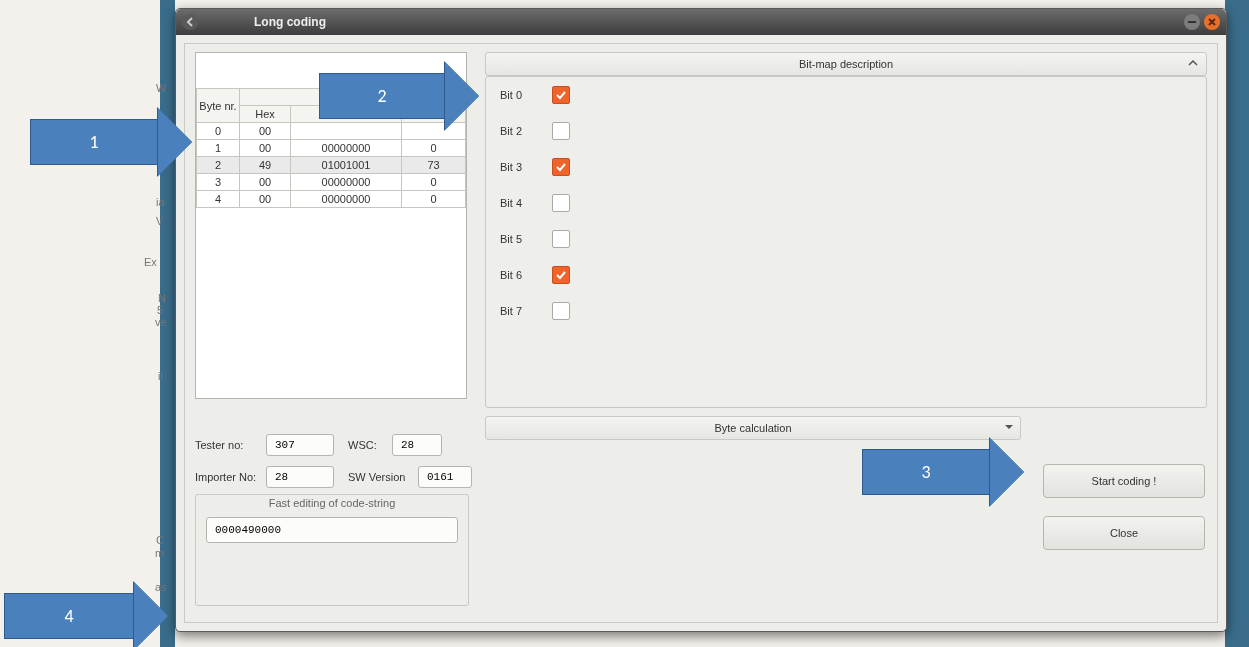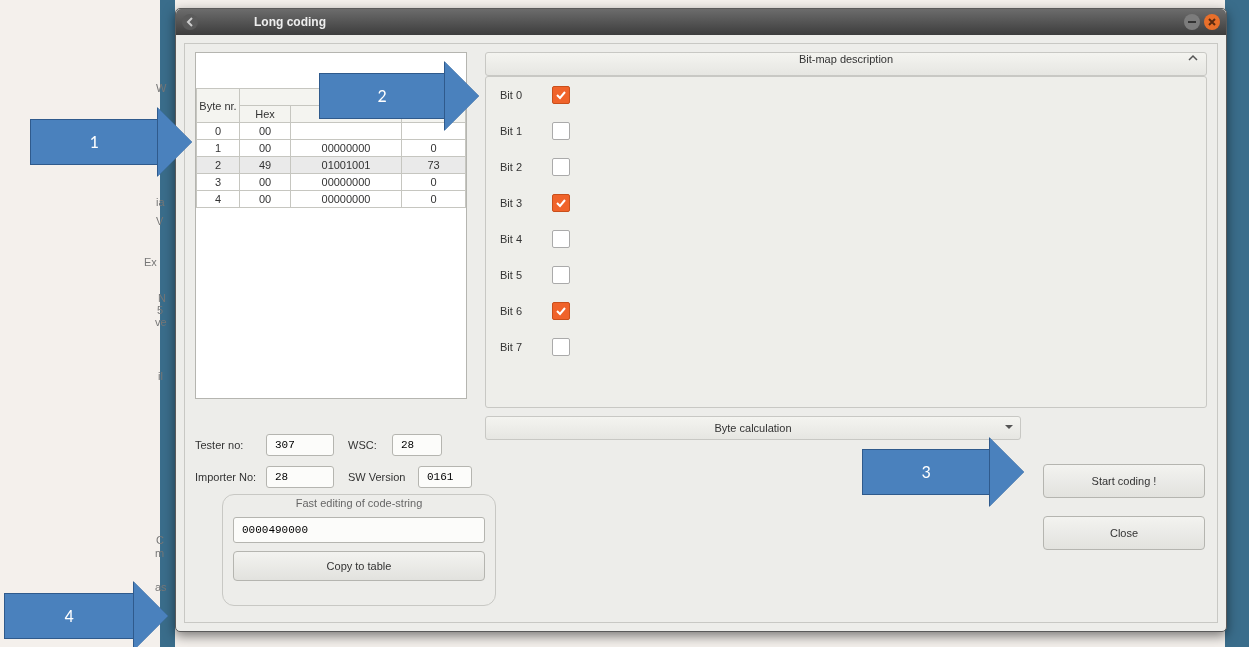--- a/index.html
+++ b/index.html
@@ -20,39 +20,39 @@
   .tb-btn svg{width:10px;height:10px;}
   .client{position:absolute;left:8px;right:8px;top:34px;bottom:8px;background:#ededea;border:1px solid #c8c8c4;}
   
   .tbl{position:absolute;left:10px;top:8px;width:270px;height:345px;border:1px solid #b5b5b0;background:#fff;}
   table.bt{width:100%;border-collapse:collapse;margin-top:35px;}
   table.bt th,table.bt td{border:1px solid #c6c6c0;text-align:center;font-weight:normal;padding:2px 0;background:#fff;}
   table.bt th{background:#f4f4f0;}
   table.bt tr.sel td{background:#eaeaea;}
   
   .bitmap-hdr{position:absolute;left:300px;top:8px;right:10px;height:22px;border:1px solid #c8c8c4;border-radius:3px;
-    background:linear-gradient(#f4f4f0,#e6e6e2);display:flex;align-items:flex-start;justify-content:center;}
+    background:linear-gradient(#f4f4f0,#e6e6e2);display:flex;align-items:center;justify-content:center;}
   .bitmap-hdr .chev{position:absolute;right:8px;}
   .bitbox{position:absolute;left:300px;top:32px;right:10px;height:330px;border:1px solid #c8c8c4;border-radius:3px;background:#eeeeea;}
   .bitrow{display:flex;align-items:center;height:36px;margin-left:14px;}
   .bitrow .lbl{width:52px;}
   .chk{width:16px;height:16px;border:1px solid #aaa;border-radius:2px;background:#fff;display:flex;align-items:center;justify-content:center;}
   .chk.on{background:#f0632a;border-color:#c94f1b;}
   .chk.on svg{width:12px;height:12px;}
   .bytecalc{position:absolute;left:300px;top:372px;width:534px;height:22px;border:1px solid #c8c8c4;border-radius:3px;
     background:linear-gradient(#f4f4f0,#e6e6e2);display:flex;align-items:center;justify-content:center;}
   .bytecalc .dd{position:absolute;right:6px;}
   
   .row1{position:absolute;left:10px;top:390px;display:flex;align-items:center;gap:6px;}
   .row2{position:absolute;left:10px;top:422px;display:flex;align-items:center;gap:6px;}
   .row1 .lbl,.row2 .lbl{width:65px;}
   .inp{height:20px;border:1px solid #b5b5b0;border-radius:3px;background:#fcfcfa;padding:0 6px;display:flex;align-items:center;}
   .inp input{border:none;outline:none;background:transparent;width:100%;font-family:Liberation Mono, monospace;font-size:11px;}
   
-  .grp{position:absolute;left:10px;top:450px;width:272px;height:110px;border:1px solid #c8c8c4;border-radius:12px;background:#ededea;margin-left:27px;}
+  .grp{position:absolute;left:10px;top:450px;width:272px;height:110px;border:1px solid #c8c8c4;border-radius:3px;background:#ededea;}
   .grp .gtitle{text-align:center;margin-top:2px;color:#666;}
   .grp .ed{margin:8px 10px;}
   .btn{height:28px;border:1px solid #b5b5b0;border-radius:4px;background:linear-gradient(#f3f3f0,#e2e2de);
     display:flex;align-items:center;justify-content:center;cursor:default;}
   .grp .btn{margin:4px 10px;}
   .btn-start{position:absolute;right:12px;top:420px;width:160px;height:32px;}
   .btn-close{position:absolute;right:12px;top:472px;width:160px;height:32px;}
   .chev svg,.dd svg{width:10px;height:10px;}
   
   .arrow{position:absolute;display:flex;align-items:center;}
@@ -164,24 +164,20 @@
       <div class="bitbox" id="bitbox">
           <div class="bitrow">
             <span class="lbl">Bit 0</span>
             <span class="chk on">
               <svg viewBox="0 0 12 12">
                 <path d="M2 6 L5 9 L10 3" stroke="#fff" stroke-width="2" fill="none"></path>
               </svg>
             </span>
           </div>
           <div class="bitrow">
-            <span class="lbl">Bit 1</span>
-            <span class="chk"></span>
-          </div>
-          <div class="bitrow">
             <span class="lbl">Bit 2</span>
             <span class="chk"></span>
           </div>
           <div class="bitrow">
             <span class="lbl">Bit 3</span>
             <span class="chk on">
               <svg viewBox="0 0 12 12">
                 <path d="M2 6 L5 9 L10 3" stroke="#fff" stroke-width="2" fill="none"></path>
               </svg>
             </span>
@@ -238,23 +234,20 @@
         </span>
       </div>
 
       <div class="grp">
         <div class="gtitle">Fast editing of code-string</div>
         <div class="ed">
           <span class="inp" style="height:24px">
             <input value="0000490000" style="">
           </span>
         </div>
-        <div class="btn">
-          <span>Copy to table</span>
-        </div>
       </div>
 
       <div class="btn btn-close">
         <span>Close</span>
       </div>
       <div class="btn btn-start">
         <span>Start coding !</span>
       </div>
 
     </div>

